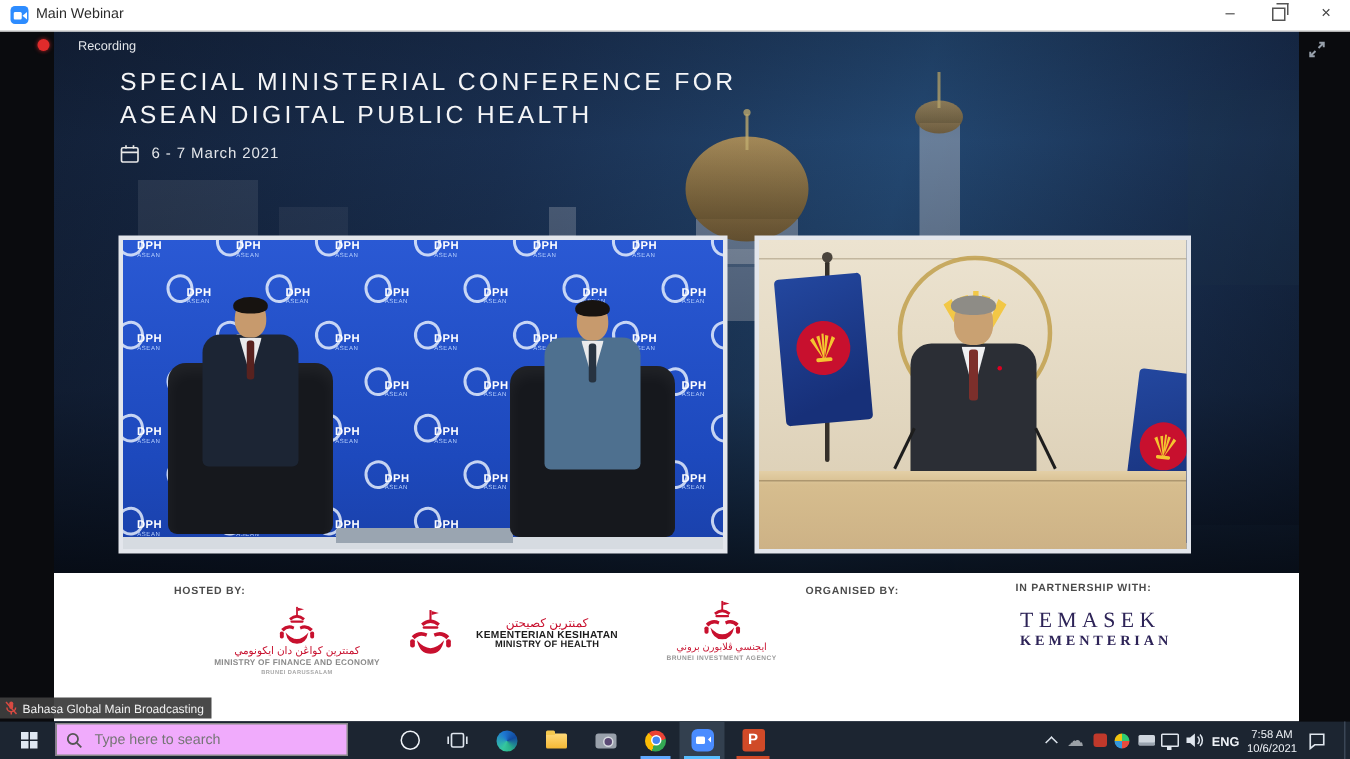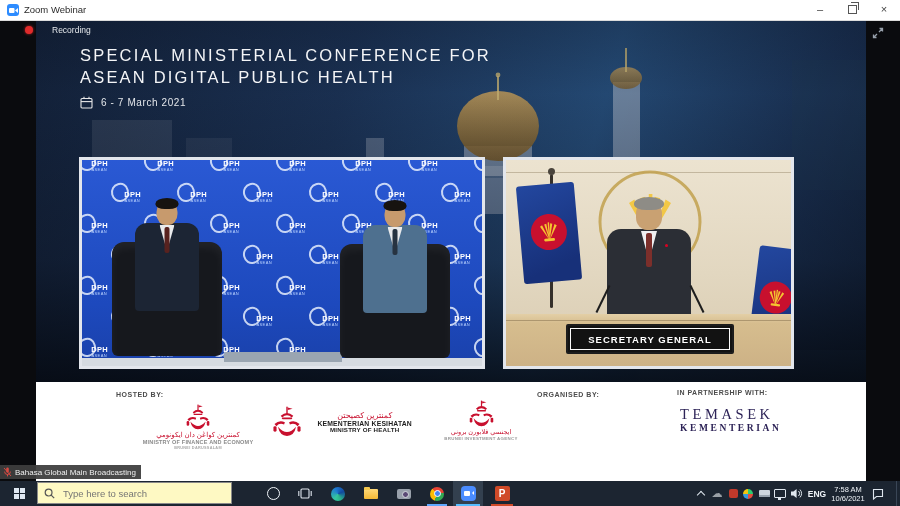--- a/index.html
+++ b/index.html
@@ -114,21 +114,21 @@
   
   #interp{position:absolute;left:0;top:465px;height:14px;padding:0 5px 0 3px;background:rgba(62,62,62,.94);
      display:flex;align-items:center;gap:3px;z-index:45}
   #interp-text{font-size:8px;color:#f0f0f0;white-space:nowrap}
 
   
   #taskbar{position:absolute;left:0;top:481px;width:900px;height:25px;background:#1c2531;z-index:50}
   #start-btn{position:absolute;left:6px;top:0;width:28px;height:25px;display:flex;align-items:center;justify-content:center}
   #start-glyph{width:12px;height:12px;display:grid;grid-template-columns:5px 5px;grid-template-rows:5px 5px;gap:1px}
   #start-glyph span{background:#dfe8f2}
-  #searchbox{position:absolute;left:37px;top:1px;width:195px;height:22px;background:#fef9c3;border:1px solid #8a8a8a;display:flex;align-items:center;gap:6px;padding:0 6px;box-sizing:border-box}
+  #searchbox{position:absolute;left:37px;top:1px;width:195px;height:22px;background:#f0abfc;border:1px solid #8a8a8a;display:flex;align-items:center;gap:6px;padding:0 6px;box-sizing:border-box}
   #searchbox input{border:0;outline:0;flex:1;font-size:9.5px;color:#444;font-family:"Liberation Sans",sans-serif;background:transparent}
   .tb-icon{position:absolute;top:0;width:30px;height:25px;display:flex;align-items:center;justify-content:center}
   #ic-cortana{left:258px}#ic-taskview{left:290px}#ic-edge{left:323px}#ic-folder{left:356px}
   #ic-camera{left:389px}#ic-chrome{left:422px}#ic-zoom{left:453px}#ic-ppt{left:487px}
   #ic-zoom{background:#33404f}
   .underline{position:absolute;bottom:0;height:2px}
   #ul-chrome{left:427px;width:20px;background:#5fa8ff}
   #ul-zoom{left:456px;width:24px;background:#58bdff}
   #ul-ppt{left:491px;width:22px;background:#d04a28}
   .cortana-ring{width:11px;height:11px;border:1.6px solid #f0f4f8;border-radius:50%}
@@ -189,21 +189,21 @@
   </defs>
 </svg>
 
 <div id="titlebar">
   <span id="zoom-app-icon">
     <svg width="9" height="7" viewBox="0 0 9 7">
         <rect x="0" y="1" width="5.5" height="5" rx="1" fill="#fff"></rect>
         <path d="M6 3.5L9 1v5z" fill="#fff"></path>
       </svg>
   </span>
-  <span id="win-title">Zoom Webinar</span>
+  <span id="win-title">Main Webinar</span>
   <span id="ctl-min" class="winctl">–</span>
   <span id="ctl-max" class="winctl">
       <i></i>
     </span>
   <span id="ctl-close" class="winctl">×</span>
 </div>
 
 <div id="zoomwin">
   <div id="videoarea">
 
@@ -514,25 +514,20 @@
       <div id="sg-person">
         <div id="sg-torso"></div>
         <div id="sg-shirt"></div>
         <div id="sg-tie"></div>
         <div id="sg-pin"></div>
         <div id="sg-head"></div>
       </div>
       <div id="mic1" class="mic"></div>
       <div id="mic2" class="mic"></div>
       <div id="desk"></div>
-      <div id="nameplate">
-        <div id="nameplate-inner">
-          <span id="nameplate-text">SECRETARY GENERAL</span>
-        </div>
-      </div>
     </div>
 
     <div id="logoband">
       <span id="lbl-hosted" class="band-label">HOSTED BY:</span>
       <span id="lbl-org" class="band-label">ORGANISED BY:</span>
       <span id="lbl-partner" class="band-label">IN PARTNERSHIP WITH:</span>
 
       <div id="host1" class="hostlogo">
         <svg class="crest" width="24" height="27" viewBox="0 0 40 46">
             <use href="#crest"></use>

